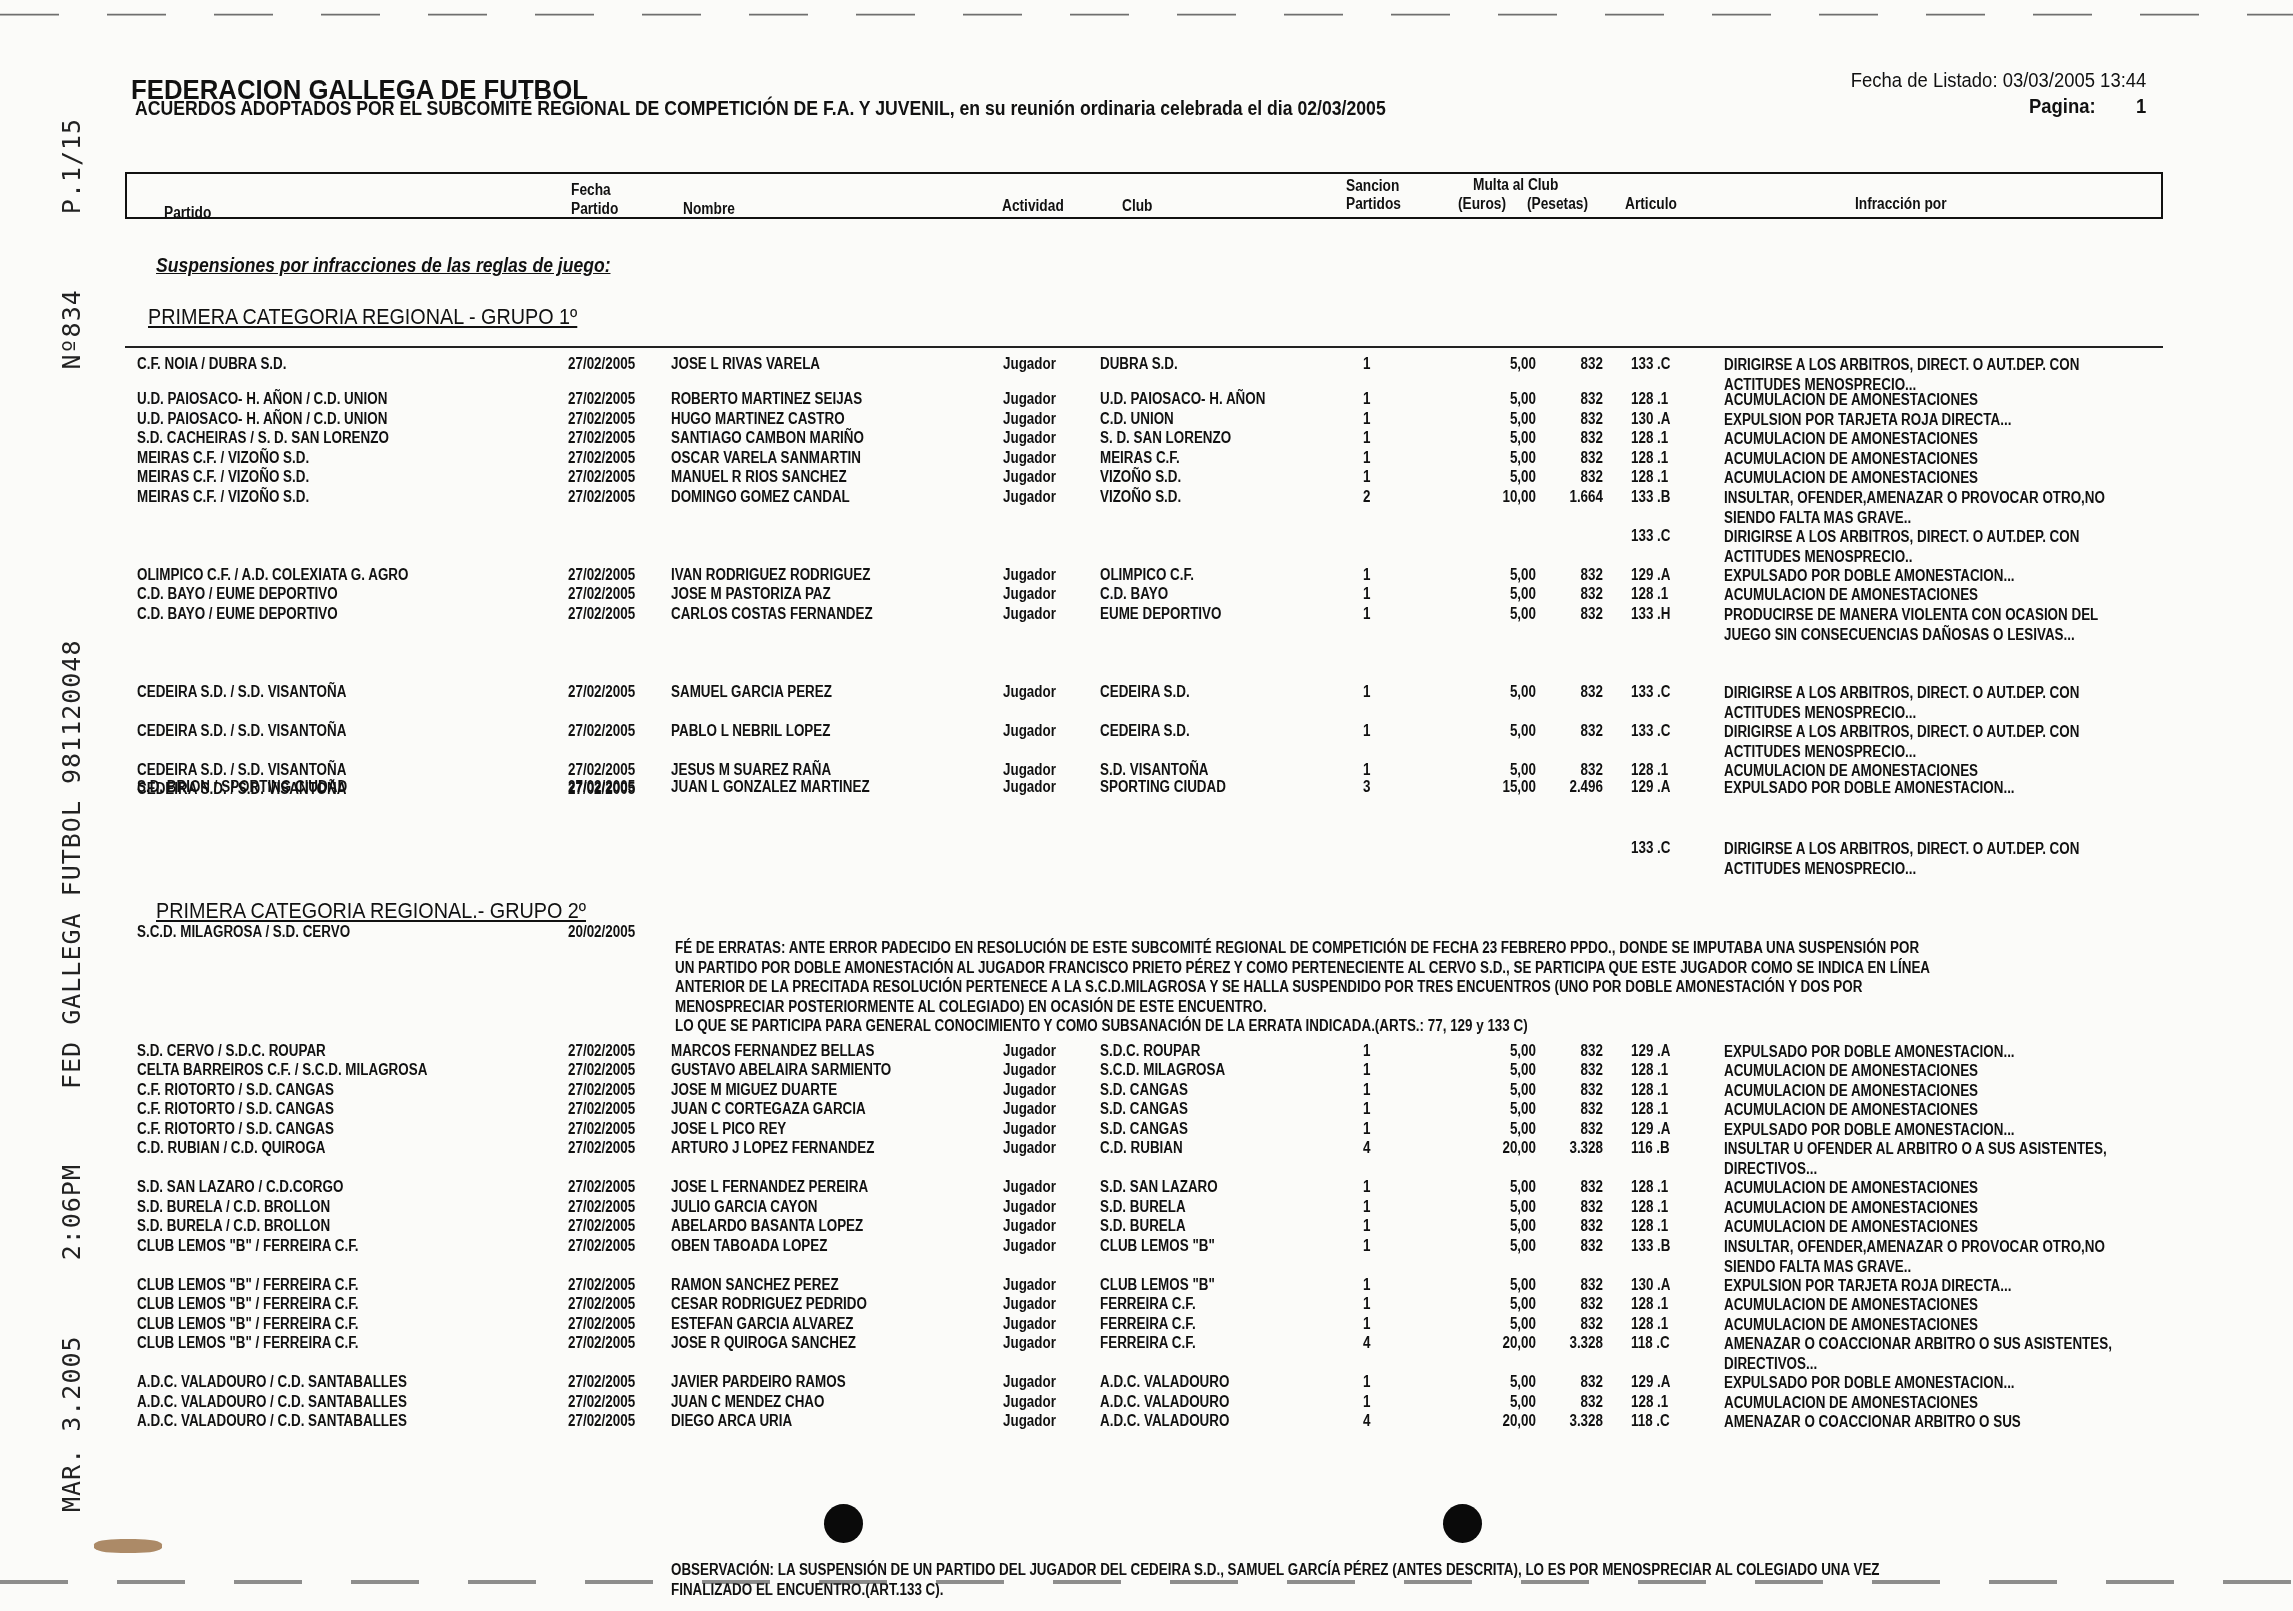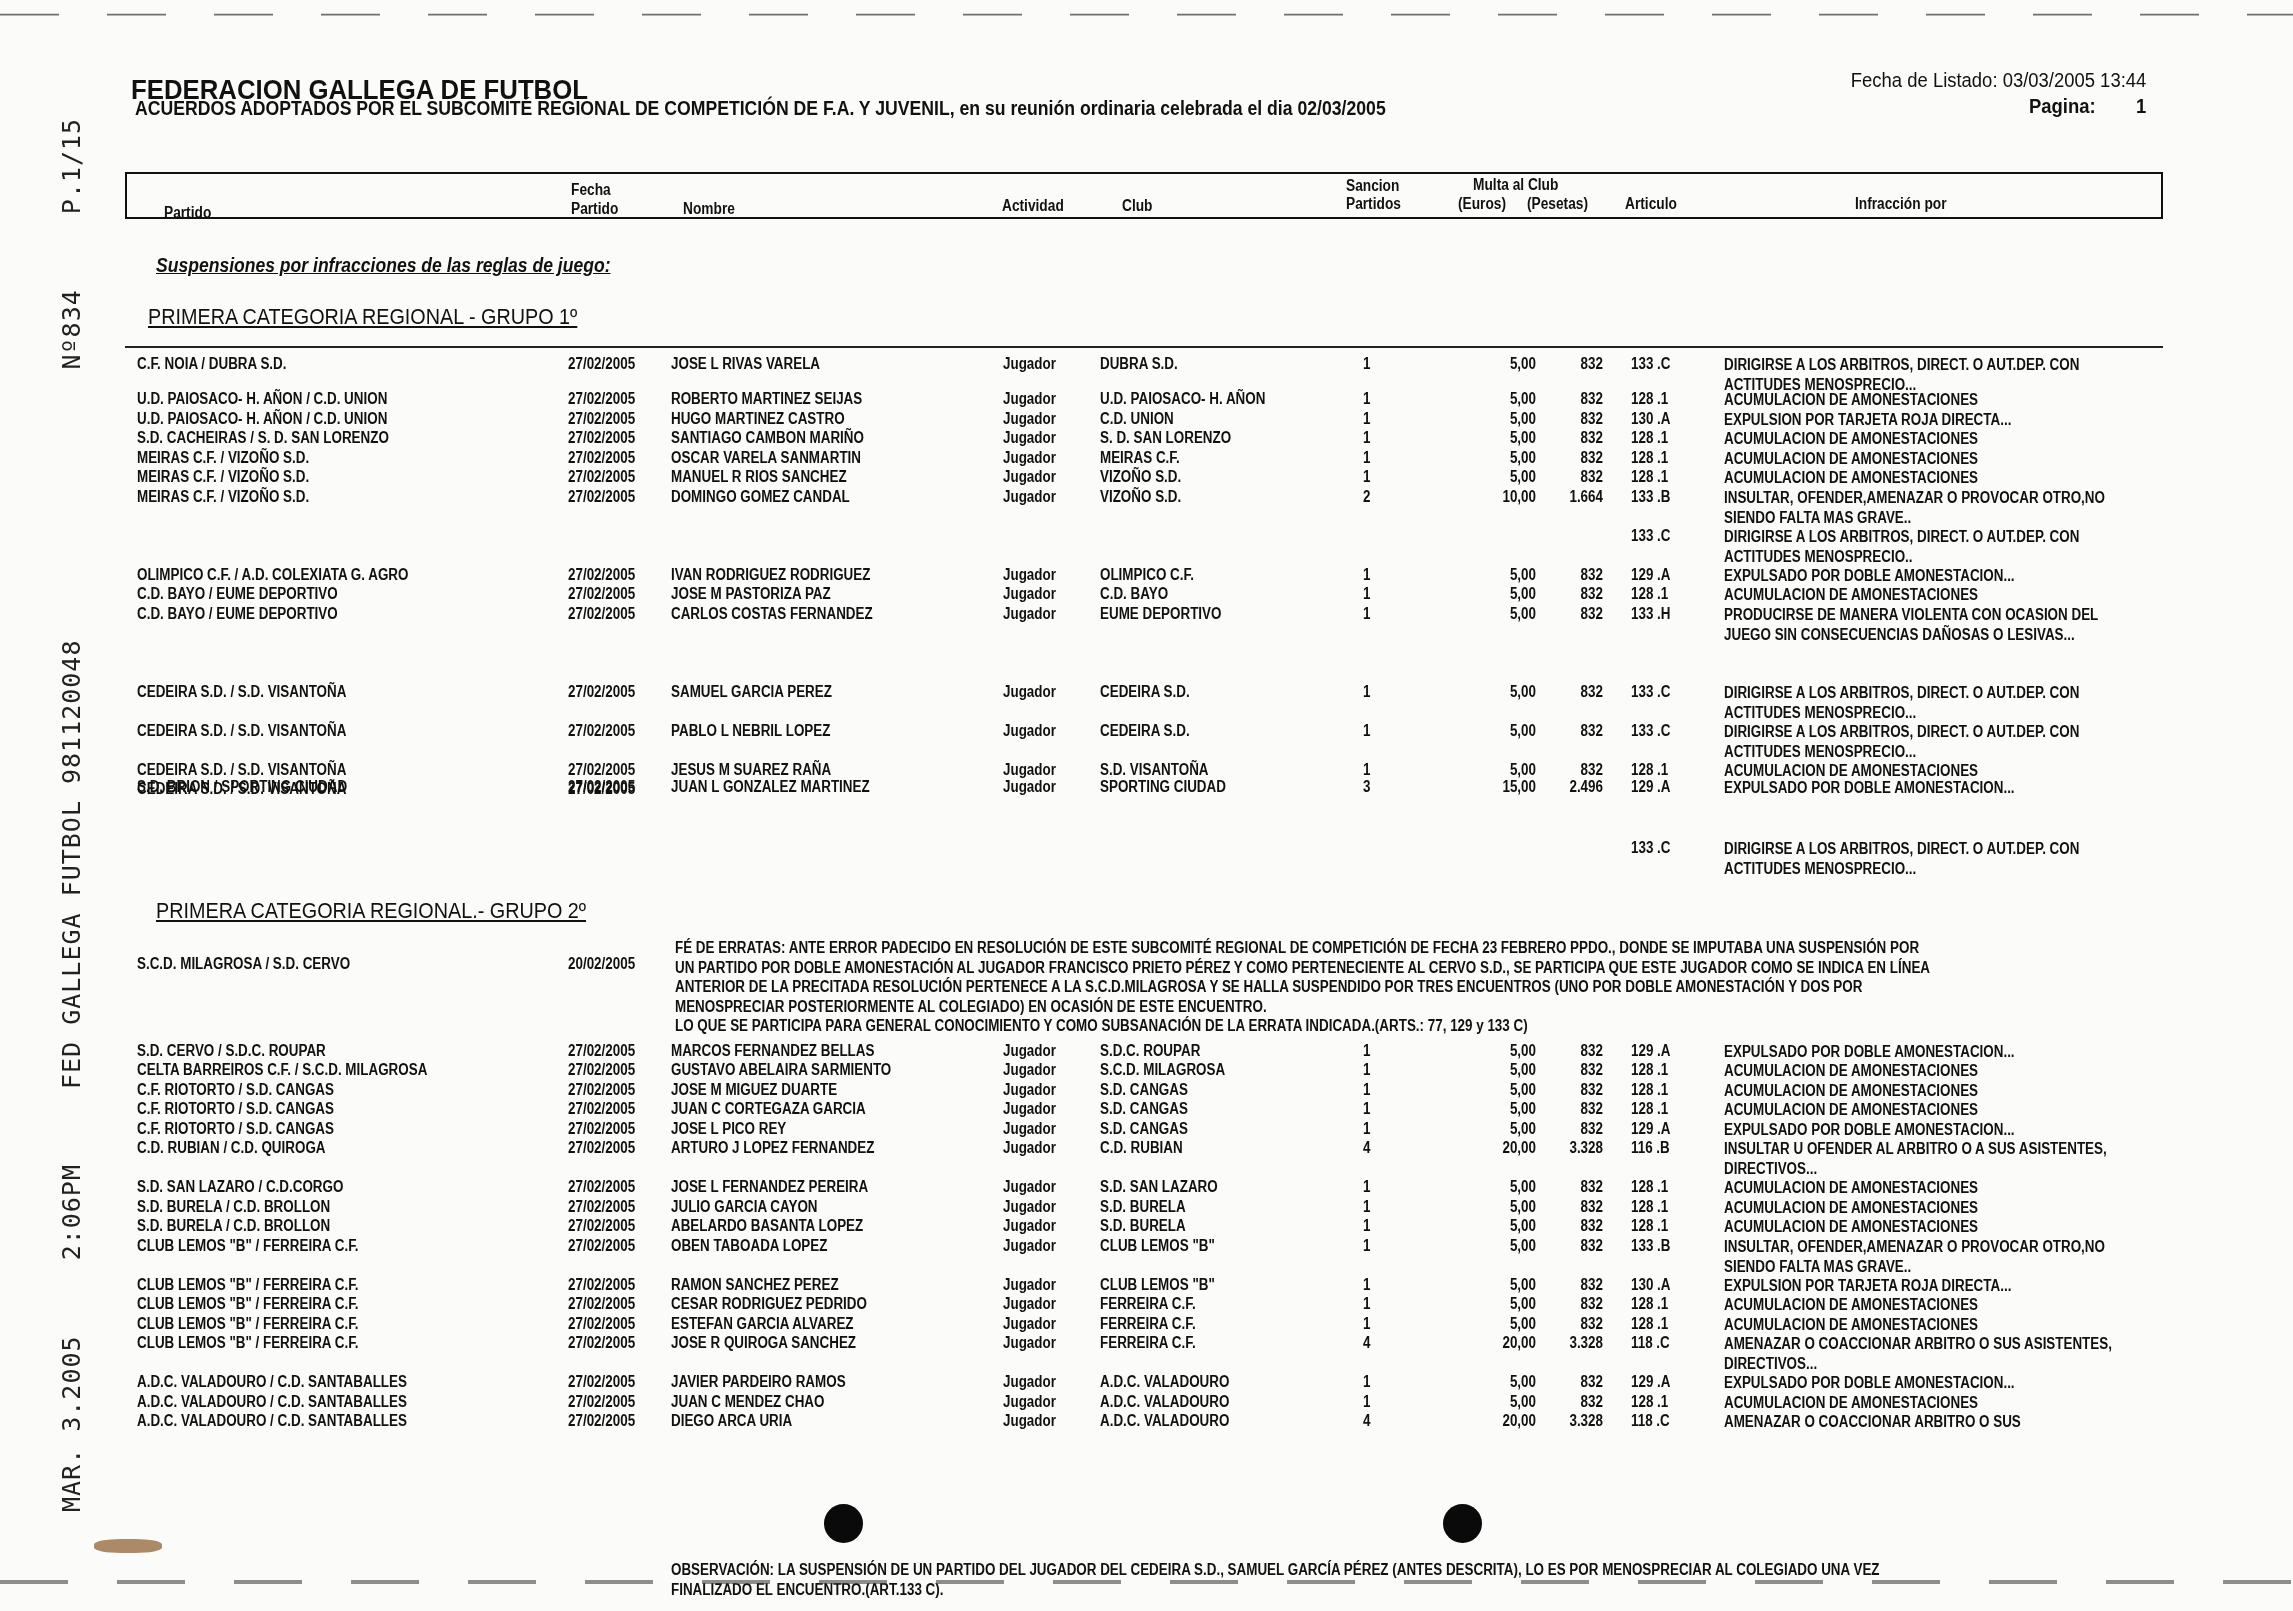--- a/index.html
+++ b/index.html
@@ -276,21 +276,21 @@
     <span class="c-sanc">3</span>
     <span class="c-euros">15,00</span>
     <span class="c-pes">2.496</span>
     <span class="c-art">129 .A</span>
     <span class="c-inf">EXPULSADO POR DOBLE AMONESTACION...</span>
   </div>
   </div>
 
 <div class="abs grp" style="left:156px;top:899px">PRIMERA CATEGORIA REGIONAL.- GRUPO 2º</div>
 
-<div class="row" style="top:955px">
+<div class="row" style="top:923px">
   <span class="c-partido">S.C.D. MILAGROSA / S.D. CERVO</span>
   <span class="c-fecha">20/02/2005</span>
 </div>
 <div class="note" style="left:675px;top:938px">FÉ DE ERRATAS: ANTE ERROR PADECIDO EN RESOLUCIÓN DE ESTE SUBCOMITÉ REGIONAL DE COMPETICIÓN DE FECHA 23 FEBRERO PPDO., DONDE SE IMPUTABA UNA SUSPENSIÓN POR</div>
 <div class="note" style="left:675px;top:958px">UN PARTIDO POR DOBLE AMONESTACIÓN AL JUGADOR FRANCISCO PRIETO PÉREZ Y COMO PERTENECIENTE AL CERVO S.D., SE PARTICIPA QUE ESTE JUGADOR COMO SE INDICA EN LÍNEA</div>
 <div class="note" style="left:675px;top:977px">ANTERIOR DE LA PRECITADA RESOLUCIÓN PERTENECE A LA S.C.D.MILAGROSA Y SE HALLA SUSPENDIDO POR TRES ENCUENTROS (UNO POR DOBLE AMONESTACIÓN Y DOS POR</div>
 <div class="note" style="left:675px;top:997px">MENOSPRECIAR POSTERIORMENTE AL COLEGIADO) EN OCASIÓN DE ESTE ENCUENTRO.</div>
 <div class="note" style="left:675px;top:1016px">LO QUE SE PARTICIPA PARA GENERAL CONOCIMIENTO Y COMO SUBSANACIÓN DE LA ERRATA INDICADA.(ARTS.: 77, 129 y 133 C)</div>
 
 <div id="g2">

